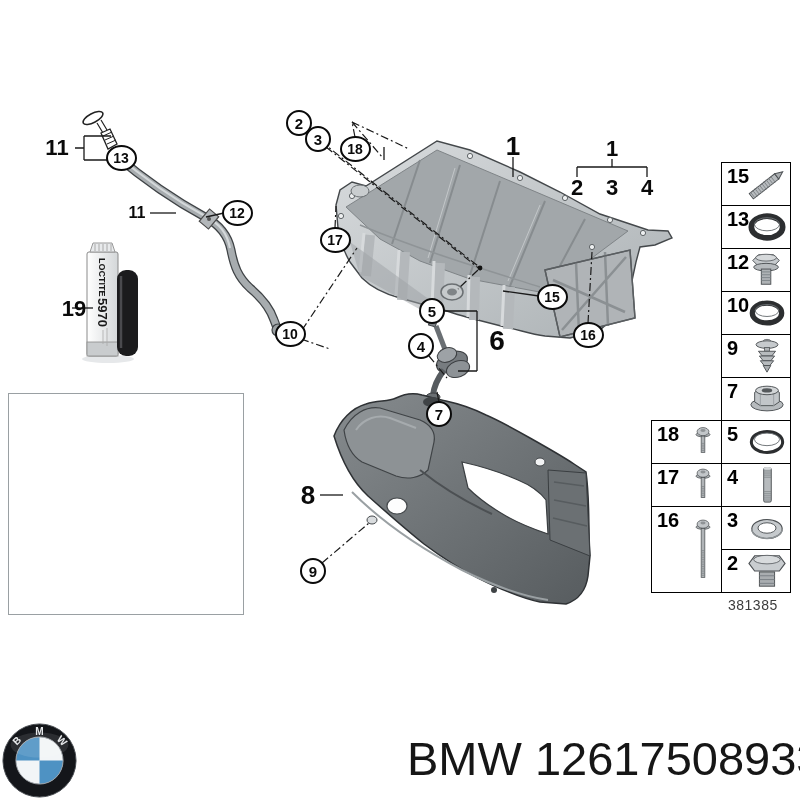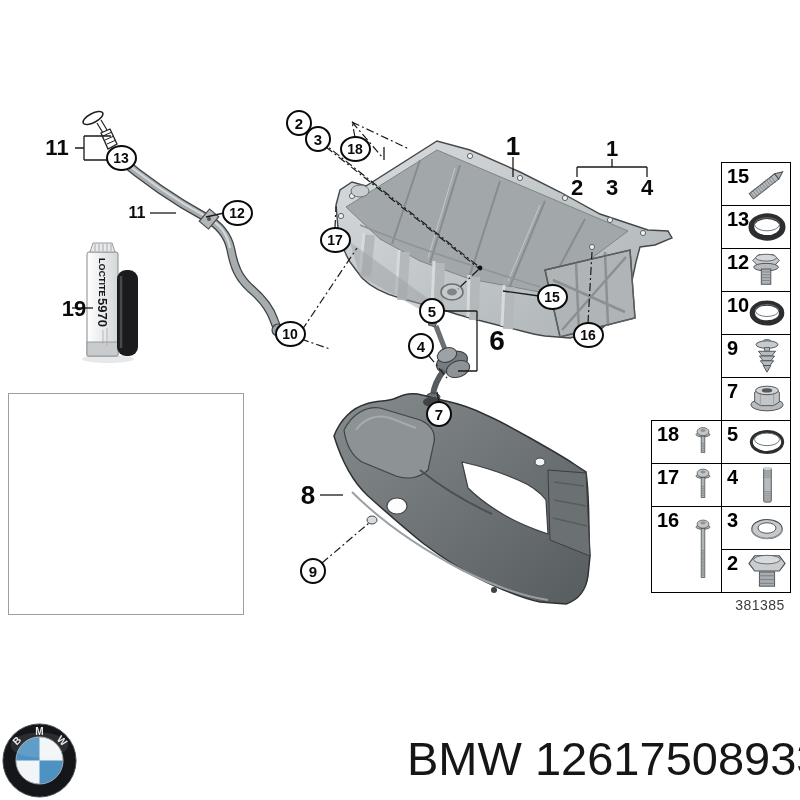--- a/index.html
+++ b/index.html
@@ -10,21 +10,21 @@
   .co{position:absolute;border:2.5px solid #0a0a0a;border-radius:50%;background:#fff;
       display:flex;align-items:center;justify-content:center;font-weight:bold;
       color:#0a0a0a;box-sizing:border-box;z-index:5;}
   .co.s1{width:26px;height:26px;font-size:15px;}
   .co.s2{width:31px;height:26px;font-size:14px;}
   .pl{position:absolute;font-weight:bold;color:#0a0a0a;transform:translate(-50%,-50%);
       z-index:5;white-space:nowrap;}
   .cell{position:absolute;border:1.6px solid #000;background:#fff;box-sizing:border-box;z-index:4;}
   .cell .num{position:absolute;top:2px;left:5px;font-weight:bold;font-size:20px;color:#000;}
   .cell .ic{position:absolute;right:1px;top:50%;transform:translateY(-50%);line-height:0;}
-  #diagram-id{position:absolute;left:728px;top:597px;width:64px;text-align:center;
+  #diagram-id{position:absolute;left:728px;top:597px;width:64px;text-align:left;
       font-size:14px;color:#3c3c3c;letter-spacing:.5px;z-index:4;}
   #footer{position:absolute;left:0;top:718px;width:800px;height:82px;z-index:6;}
   #footer .logo{position:absolute;left:1px;top:4px;}
   #footer .pn{position:absolute;left:407px;top:17px;font-size:47px;line-height:1;
       color:#161616;white-space:nowrap;}
   #engine-box{position:absolute;left:8px;top:393px;width:236px;height:222px;
       border:1px solid #9aa0a3;box-sizing:border-box;background:#fff;z-index:2;}
 </style>
 </head>
 <body>

